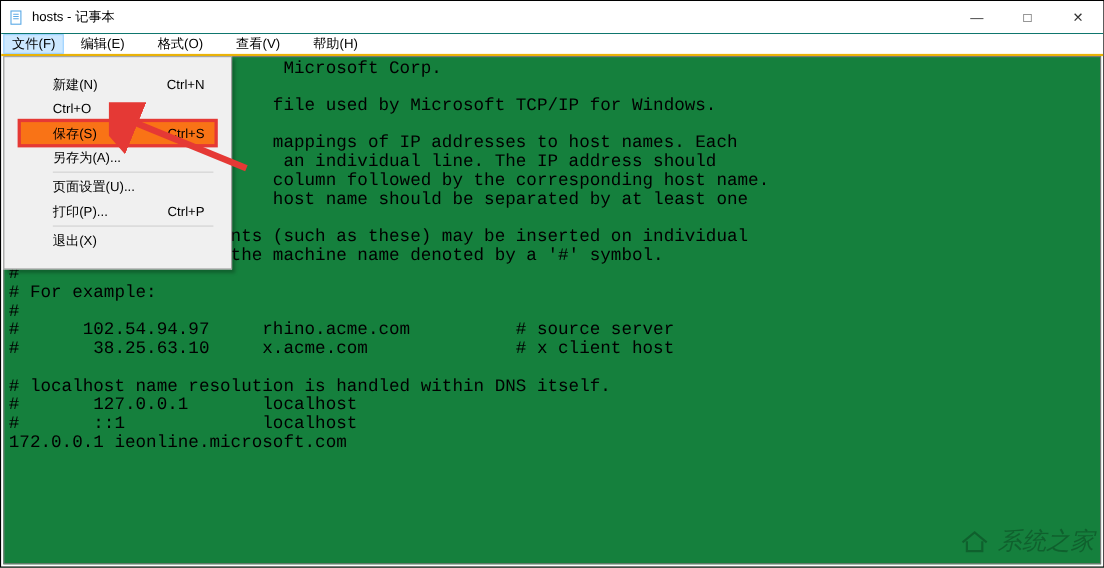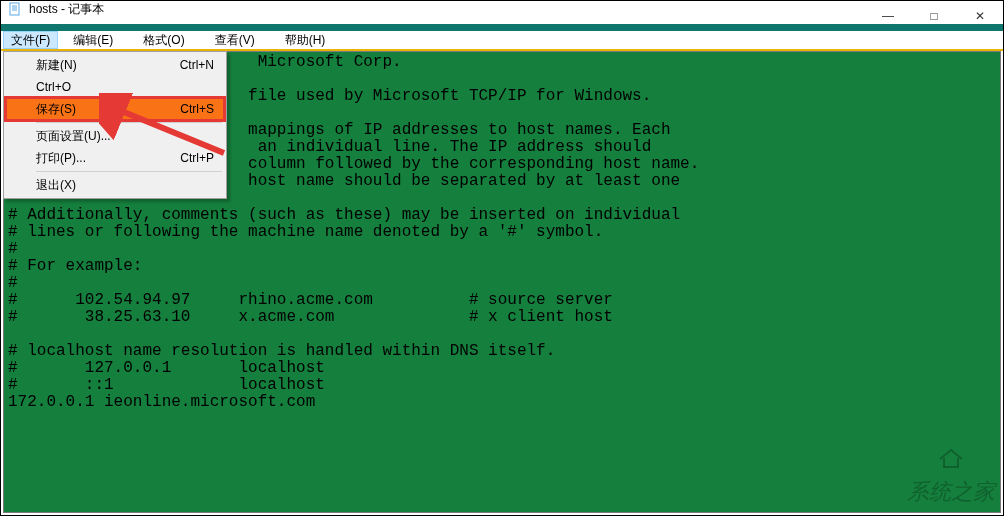--- a/index.html
+++ b/index.html
@@ -10,23 +10,23 @@
     width: 1004px;
     height: 516px;
     overflow: hidden;
     position: relative;
     border: 1px solid #000;
   }
   .titlebar {
     height: 30px;
     background: #fff;
     display: flex;
-    align-items: flex-start;
+    align-items: center;
     padding-left: 6px;
-    border-bottom: 7px solid #0f766e;
+    border-bottom: 1px solid #0f766e;
   }
   .titlebar .app-icon {
     width: 16px; height: 16px;
     margin-right: 6px;
     display: inline-flex;
     align-items: center;
     justify-content: center;
   }
   .titlebar .title-text {
     color: #000;
@@ -80,25 +80,25 @@
     font-family: "SimSun", "NSimSun", "Courier New", monospace;
     font-size: 16px;
     line-height: 17px;
     white-space: pre;
     color: #000;
   }
   .dropdown {
     position: absolute;
     top: 50px;
     left: 2px;
-    width: 224px;
+    width: 208px;
     background: #f0f0f0;
     border: 1px solid #a0a0a0;
     box-shadow: 3px 3px 3px rgba(0,0,0,.25);
-    padding: 2px;
+    padding: 14px;
     z-index: 10;
   }
   .dd-row {
     display: flex;
     align-items: center;
     height: 22px;
     padding-left: 30px;
     padding-right: 10px;
     font-size: 12px;
     color: #000;
@@ -127,21 +127,20 @@
     position: absolute;
     right: 8px;
     bottom: 8px;
     color: rgba(0,0,0,.25);
     font-size: 22px;
     font-style: italic;
     pointer-events: none;
     display: flex;
     align-items: center;
     gap: 6px;
-    flex-direction: column;
   }
 </style>
 </head>
 <body>
 
 <div class="titlebar">
   <span class="app-icon">
     <svg width="14" height="14" viewBox="0 0 14 14">
       <rect x="2" y="1" width="9" height="12" fill="#fff" stroke="#5aa9e6" stroke-width="1"></rect>
       <line x1="4" y1="4" x2="9" y2="4" stroke="#5aa9e6" stroke-width="1"></line>
@@ -194,20 +193,24 @@
     <span class="label">新建(N)</span>
     <span class="shortcut">Ctrl+N</span>
   </div>
   <div class="dd-row">
     <span class="shortcut">Ctrl+O</span>
   </div>
   <div class="dd-row highlight framed">
     <span class="label">保存(S)</span>
     <span class="shortcut">Ctrl+S</span>
   </div>
+  <div class="dd-row">
+    <span class="label">另存为(A)...</span>
+    <span class="shortcut"></span>
+  </div>
   <div class="dd-sep"></div>
   <div class="dd-row">
     <span class="label">页面设置(U)...</span>
     <span class="shortcut"></span>
   </div>
   <div class="dd-row">
     <span class="label">打印(P)...</span>
     <span class="shortcut">Ctrl+P</span>
   </div>
   <div class="dd-sep"></div>

